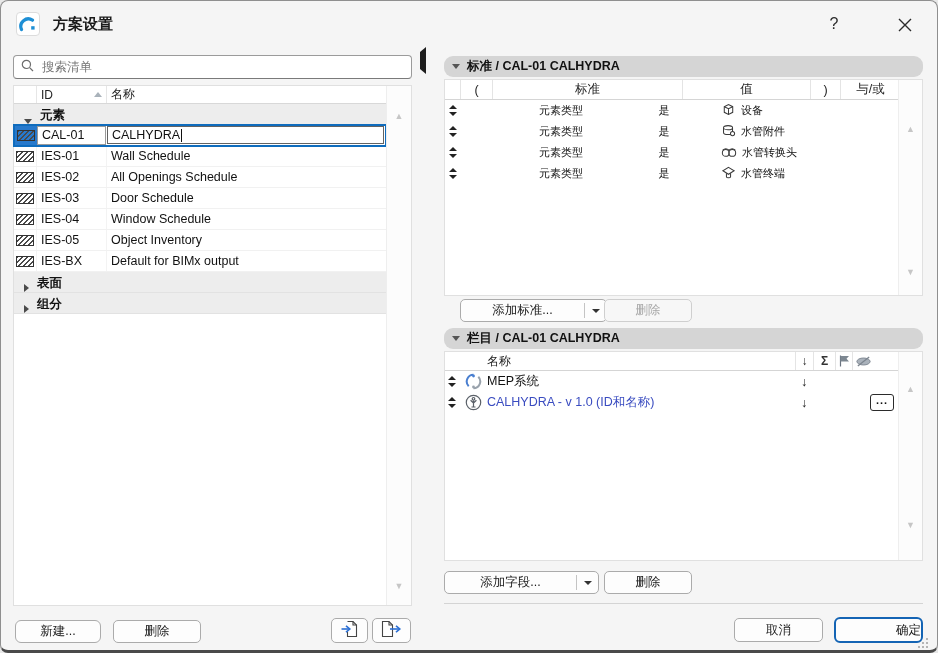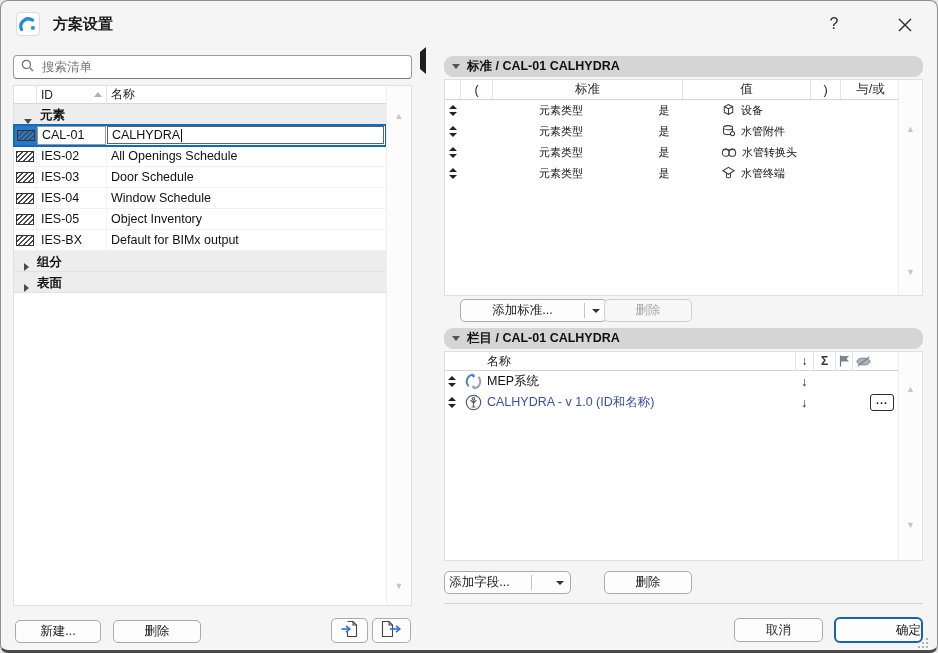--- a/index.html
+++ b/index.html
@@ -43,27 +43,27 @@
   .tri-right{width:0;height:0;border-top:4px solid transparent;border-bottom:4px solid transparent;border-left:5px solid #4a4a4a;}
   .tri-left{width:0;height:0;border-top:5px solid transparent;border-bottom:5px solid transparent;border-right:6px solid #1d1d1d;}
   
   .btn{display:flex;align-items:center;justify-content:center;background:#fdfdfd;border:1px solid #ababab;border-radius:5px;font-size:12.5px;color:#1a1a1a;}
   .btn.disabled{color:#a8a8a8;border-color:#cfcfcf;background:#f7f7f7;}
   .split{justify-content:flex-start;padding:0;}
   .split .split-label{flex:1;text-align:center;}
   .split .split-div{width:1px;height:15px;background:#c4c4c4;}
   .split .split-arrow{width:21px;display:flex;align-items:center;justify-content:center;}
   .split .split-arrow .tri-down{border-left-width:4px;border-right-width:4px;border-top-width:4px;border-top-color:#333;}
-  #btn-new{left:14px;top:619px;width:86px;height:23px;}
+  #btn-new{left:14px;top:619px;width:86px;height:23px;border-radius:6px;}
   #btn-del-left{left:112px;top:619px;width:88px;height:23px;}
   #btn-import{left:330px;top:617px;width:37px;height:25px;}
   #btn-export{left:371px;top:617px;width:39px;height:25px;}
   #btn-add-criteria{left:443px;top:298px;width:147px;height:23px;margin-left:16px;}
   #btn-del-criteria{left:603px;top:298px;width:88px;height:23px;}
-  #btn-add-field{left:443px;top:570px;width:127px;height:23px;gap:17px;}
+  #btn-add-field{left:443px;top:570px;width:155px;height:23px;}
   #btn-del-field{left:603px;top:570px;width:88px;height:23px;}
   #btn-cancel{left:733px;top:617px;width:89px;height:24px;}
   #btn-ok{left:833px;top:616px;width:89px;height:26px;border:2px solid #1464b4;border-radius:6px;justify-content:flex-end;}
   
   .splitter{left:419px;top:51px;}
   .phdr{left:443px;width:479px;height:21px;background:#d5d5d5;border-radius:9px;display:flex;align-items:center;padding-left:8px;gap:7px;font-size:12.5px;font-weight:bold;color:#111;}
   #hdr-criteria{top:55px;}
   #hdr-fields{top:327px;}
   .rbox{background:#fff;border:1px solid #e0e0e0;}
   #criteria-box{left:443px;top:78px;width:479px;height:217px;}
@@ -148,20 +148,27 @@
         <div class="c3">
             <span>CALHYDRA</span>
             <span class="caret"></span>
           </div>
       </div>
 
       <div class="lrow">
         <div class="c1">
             <span class="hatch"></span>
           </div>
+        <div class="c2">IES-01</div>
+        <div class="c3">Wall Schedule</div>
+      </div>
+      <div class="lrow">
+        <div class="c1">
+            <span class="hatch"></span>
+          </div>
         <div class="c2">IES-02</div>
         <div class="c3">All Openings Schedule</div>
       </div>
       <div class="lrow">
         <div class="c1">
             <span class="hatch"></span>
           </div>
         <div class="c2">IES-03</div>
         <div class="c3">Door Schedule</div>
       </div>
@@ -180,27 +187,27 @@
         <div class="c3">Object Inventory</div>
       </div>
       <div class="lrow">
         <div class="c1">
             <span class="hatch"></span>
           </div>
         <div class="c2">IES-BX</div>
         <div class="c3">Default for BIMx output</div>
       </div>
 
+      <div class="lgroup">
+        <span class="tri-right"></span>
+        <span>表面</span>
+      </div>
       <div class="lgroup">
         <span class="tri-right"></span>
         <span>组分</span>
-      </div>
-      <div class="lgroup">
-        <span class="tri-right"></span>
-        <span>表面</span>
       </div>
     </div>
     <div class="list-scroll">
       <div class="scroll-arrow" style="top:26px;">▲</div>
       <div class="scroll-arrow" style="bottom:14px;">▼</div>
     </div>
   </div>
 
   <div class="abs btn" id="btn-new">
       <span>新建...</span>

